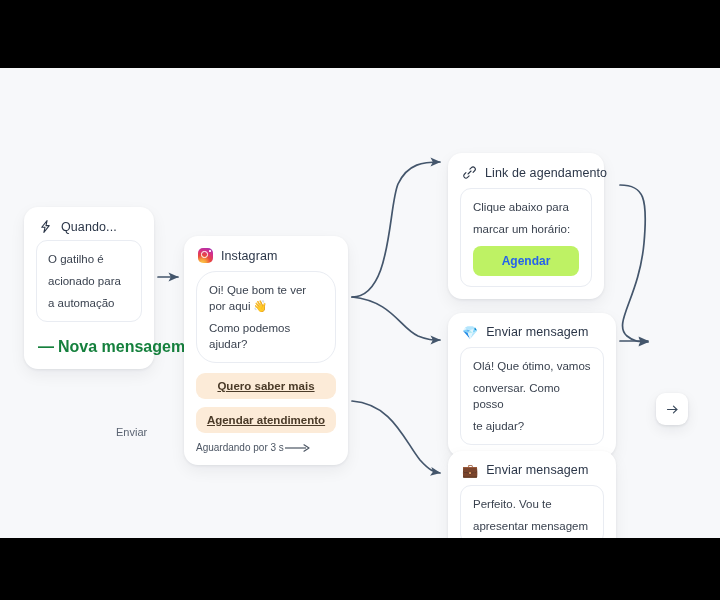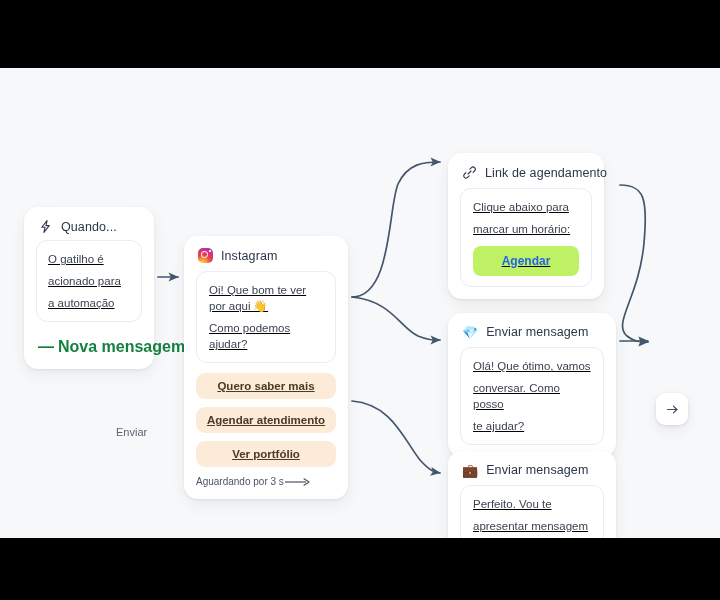--- a/index.html
+++ b/index.html
@@ -59,21 +59,20 @@
     letter-spacing: .1px;
     white-space: nowrap;
   }
 
   .bubble {
     margin: 0 12px 12px 12px;
     border: 1px solid #E9ECF2;
     border-radius: 11px;
     padding: 10px 12px;
     background: #FFFFFF;
-    text-decoration: underline;
   }
 
   .bubble p {
     margin: 0 0 6px 0;
     font-size: 11.5px;
     line-height: 16px;
     color: #3A424F;
   }
   .bubble p:last-child { margin-bottom: 0; }
 
@@ -103,21 +102,21 @@
   }
   #trigger-under { left: 116px; top: 358px; }
 
   
   #node-instagram {
     left: 184px;
     top: 168px;
     width: 164px;
     padding-bottom: 8px;
   }
-  #node-instagram .bubble { margin-bottom: 10px; }
+  #node-instagram .bubble { margin-bottom: 10px; border-radius: 20px; }
 
   .chip {
     margin: 0 12px 8px 12px;
     background: #FCEBD8;
     border-radius: 9px;
     text-align: center;
     font-size: 11.5px;
     font-weight: bold;
     color: #4A3A28;
     padding: 7px 6px;
@@ -263,21 +262,20 @@
       <div class="node-head">
         <span class="ig-badge"></span>
         <span class="node-title">Instagram</span>
       </div>
       <div class="bubble">
         <p>Oi! Que bom te ver por aqui 👋</p>
         <p>Como podemos ajudar?</p>
       </div>
       <div class="chip">Quero saber mais</div>
       <div class="chip">Agendar atendimento</div>
-      <div class="chip">Ver portfólio</div>
       <div class="wait-row">
         <span>Aguardando por 3 s</span>
         <svg class="wait-arrow" width="26" height="10" viewBox="0 0 26 10">
           <path d="M0,5 L21,5" stroke="#4B5563" stroke-width="1.2" fill="none"></path>
           <path d="M19,1.8 L24,5 L19,8.2" stroke="#4B5563" stroke-width="1.2" fill="none" stroke-linecap="round" stroke-linejoin="round"></path>
         </svg>
       </div>
     </div>
 
     <div class="node" id="node-link">

